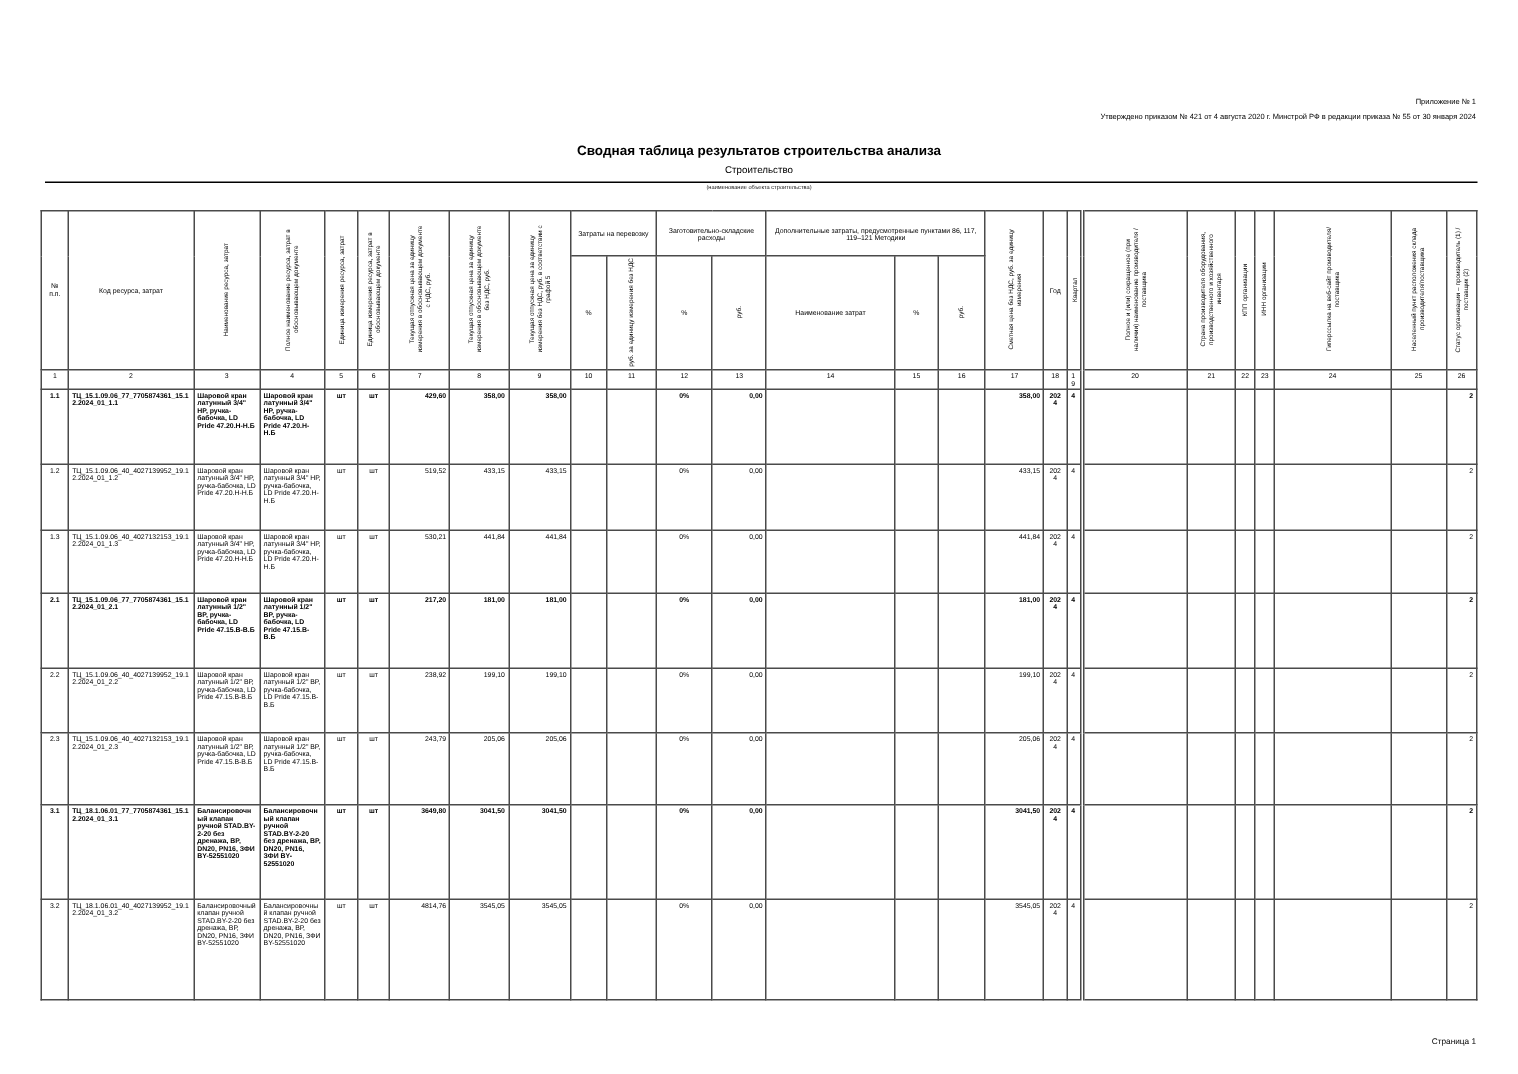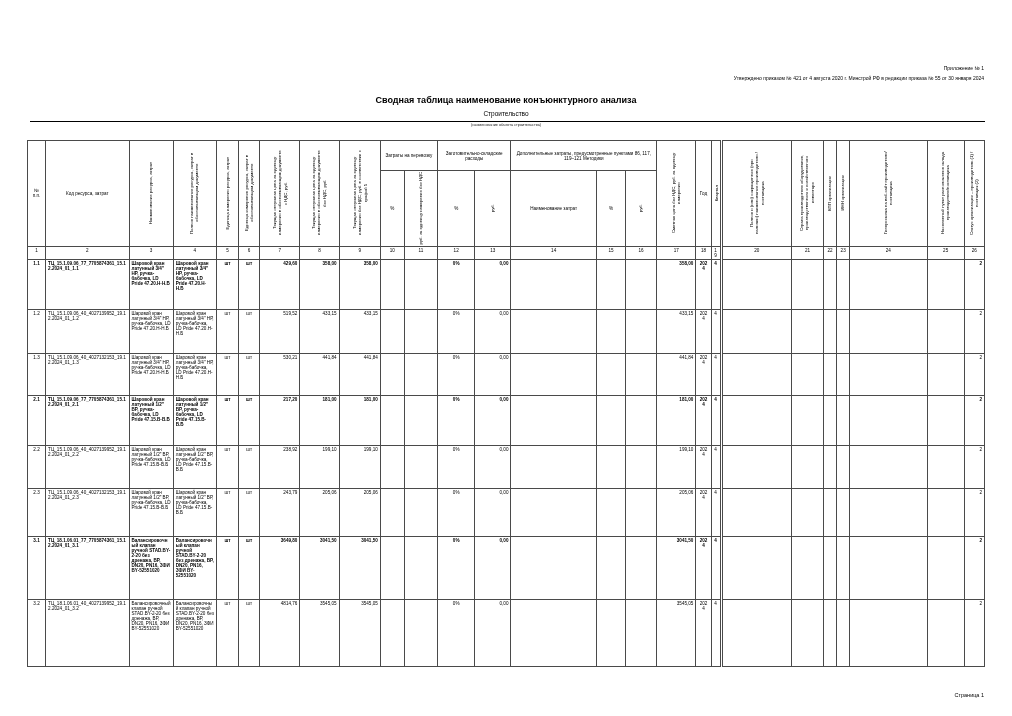--- a/index.html
+++ b/index.html
@@ -53,21 +53,21 @@
 </head>
 <body>
 
 <div class="sheet">
 
   <div class="annotation">
     <div>Приложение № 1</div>
     <div>Утверждено приказом № 421 от 4 августа 2020 г. Минстрой РФ в редакции приказа № 55 от 30 января 2024</div>
   </div>
 
-  <div class="doc-title">Сводная таблица наименование конъюнктурного анализа</div>
+  <div class="doc-title">Сводная таблица результатов строительства анализа</div>
   <div class="object-name">Строительство</div>
   <div class="object-rule"></div>
   <div class="object-note">(наименование объекта строительства)</div>
 
   <table class="kt">
     <colgroup>
       <col style="width:18px">
         <col style="width:83px">
         <col style="width:44px">
         <col style="width:43px">

